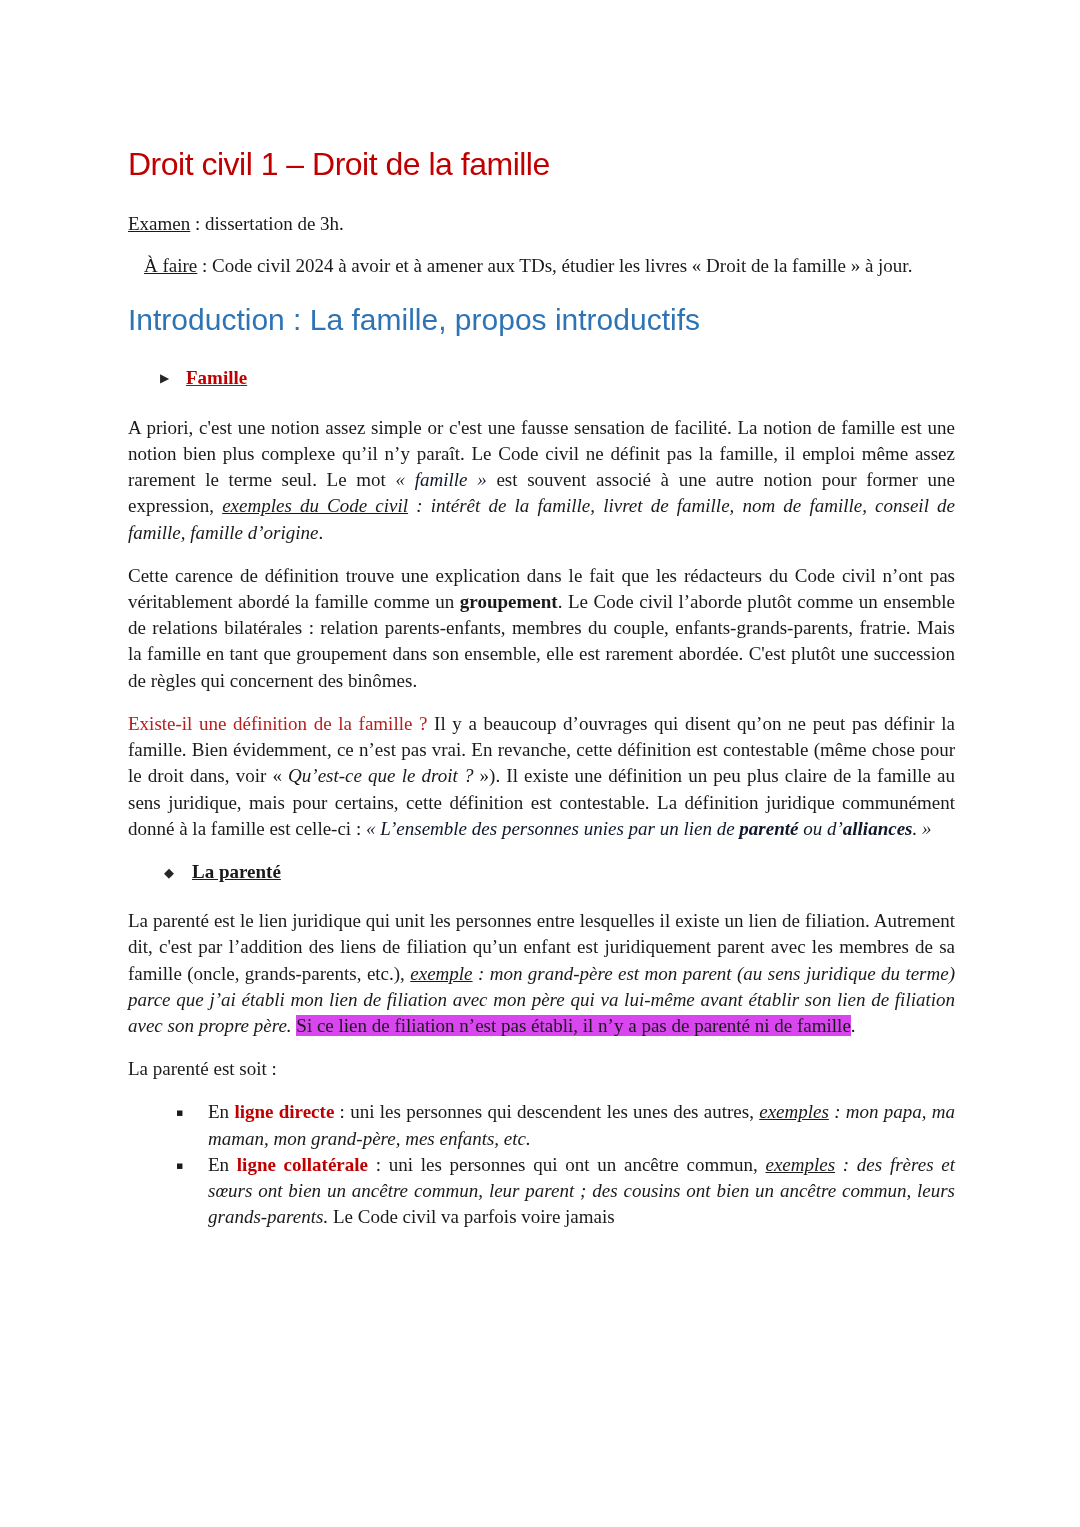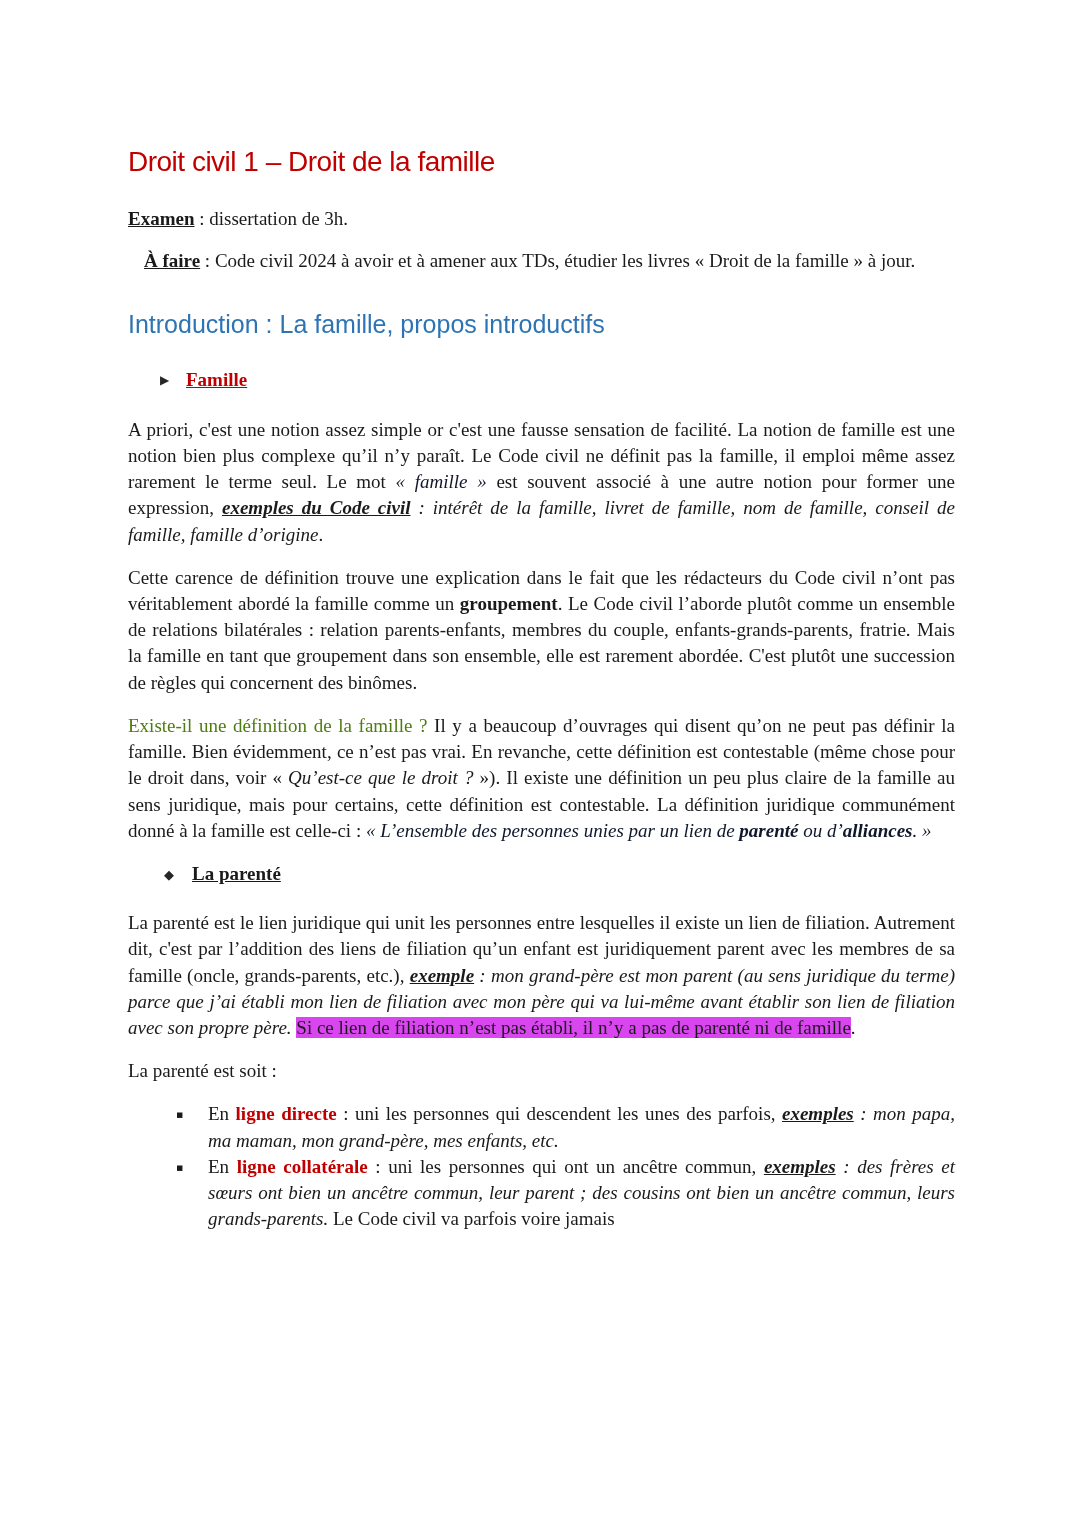--- a/index.html
+++ b/index.html
@@ -12,32 +12,32 @@
   }
   .page {
     box-sizing: border-box;
     width: 1080px;
     min-height: 1527px;
     padding: 146px 125px 60px 128px;
   }
   .title {
     font-family: "Liberation Sans", "DejaVu Sans", sans-serif;
     font-weight: 400;
-    font-size: 28px;
+    font-size: 32px;
     color: #C00000;
     margin: 0 0 28px 0;
     letter-spacing: -0.5px;
   }
   .meta p { margin: 0; }
   .intro-heading {
     font-family: "Liberation Sans", "DejaVu Sans", sans-serif;
     font-weight: 400;
-    font-size: 25px;
+    font-size: 30px;
     color: #2E74B5;
-    margin: 36px 0 28px 0;
+    margin: 24px 0 28px 0;
   }
   .p {
     font-size: 19px;
     line-height: 1.38;
     text-align: justify;
     margin: 0 0 17px 0;
   }
   .bullet-l1 {
     display: flex;
     font-size: 19px;
@@ -66,23 +66,23 @@
     width: 32px;
     font-size: 11px;
     padding-top: 6px;
     font-family: "DejaVu Sans", sans-serif;
     color: #1a1a1a;
   }
   .sq-item .txt { flex: 1; text-align: justify; }
   
   .b { font-weight: 700; }
   .i { font-style: italic; }
-  .u { text-decoration: underline; font-weight: bold; }
+  .u { text-decoration: underline; }
   .red { color: #C00000; }
-  .green { color: #4d7c0f; }
+  .green { color: #b91c1c; }
   .gold { color: #0f172a; }
   .hl { background: #d946ef; }
 </style>
 </head>
 <body>
 
 <div class="page">
 
   <h1 class="title">Droit civil 1 – Droit de la famille</h1>
 
@@ -110,21 +110,21 @@
     <span class="txt"><span class="b u">La parenté</span></span>
   </div>
 
   <p class="p"><span>La parenté est le lien juridique qui unit les personnes entre lesquelles il existe un lien de filiation. Autrement dit, c'est par l’addition des liens de filiation qu’un enfant est juridiquement parent avec les membres de sa famille (oncle, grands-parents, etc.), </span><span class="i u">exemple</span><span class="i"> : mon grand-père est mon parent (au sens juridique du terme) parce que j’ai établi mon lien de filiation avec mon père qui va lui-même avant établir son lien de filiation avec son propre père.</span><span> </span><span class="hl">Si ce lien de filiation n’est pas établi, il n’y a pas de parenté ni de famille</span><span>.</span></p>
 
   <p class="p"><span>La parenté est soit :</span></p>
 
   <div class="sq-list">
     <div class="sq-item">
       <span class="marker">▪</span>
-      <span class="txt"><span>En </span><span class="red b">ligne directe</span><span> : uni les personnes qui descendent les unes des parfois, </span><span class="i u">exemples</span><span class="i"> : mon papa, ma maman, mon grand-père, mes enfants, etc.</span></span>
+      <span class="txt"><span>En </span><span class="red b">ligne directe</span><span> : uni les personnes qui descendent les unes des autres, </span><span class="i u">exemples</span><span class="i"> : mon papa, ma maman, mon grand-père, mes enfants, etc.</span></span>
     </div>
     <div class="sq-item">
       <span class="marker">▪</span>
       <span class="txt"><span>En </span><span class="red b">ligne collatérale</span><span> : uni les personnes qui ont un ancêtre commun, </span><span class="i u">exemples</span><span class="i"> : des frères et sœurs ont bien un ancêtre commun, leur parent ; des cousins ont bien un ancêtre commun, leurs grands-parents.</span><span> Le Code civil va parfois voire jamais</span></span>
     </div>
   </div>
 
 </div>
 
 </body></html>

